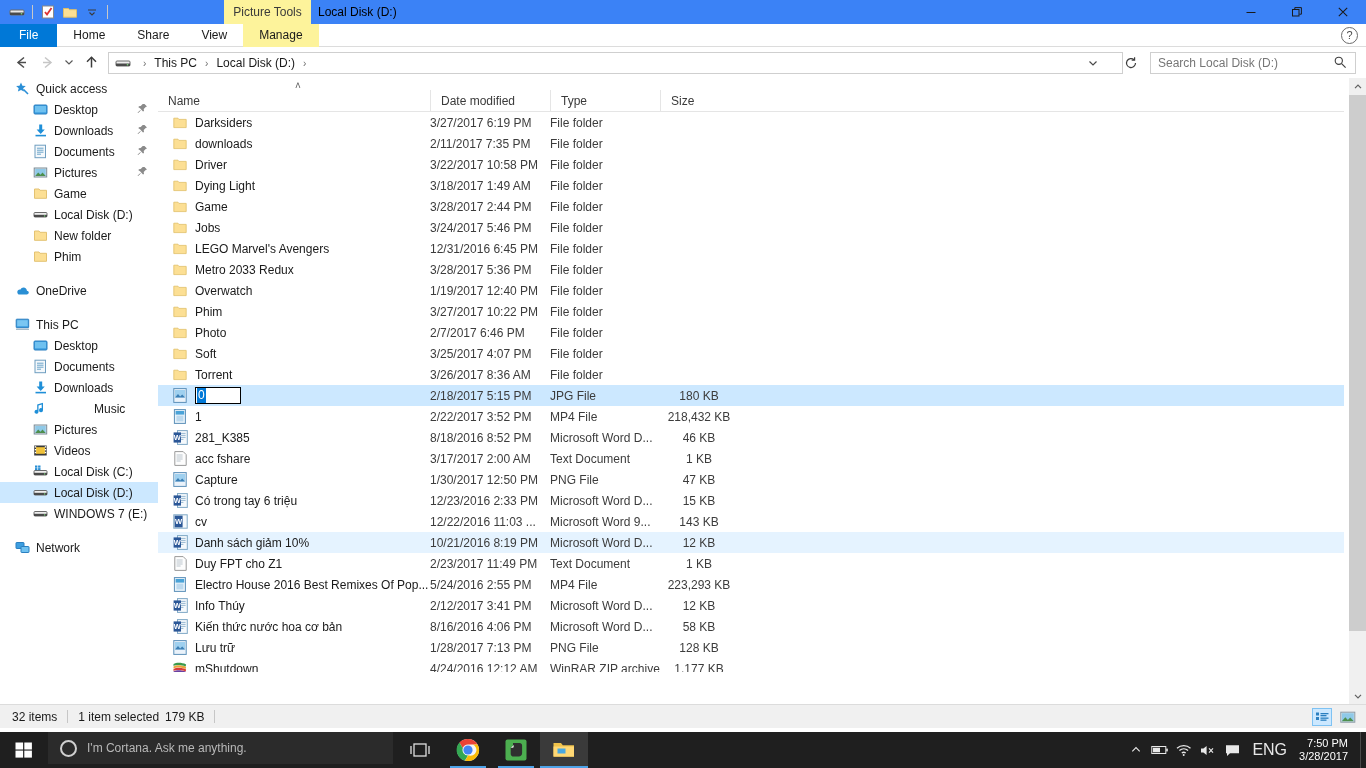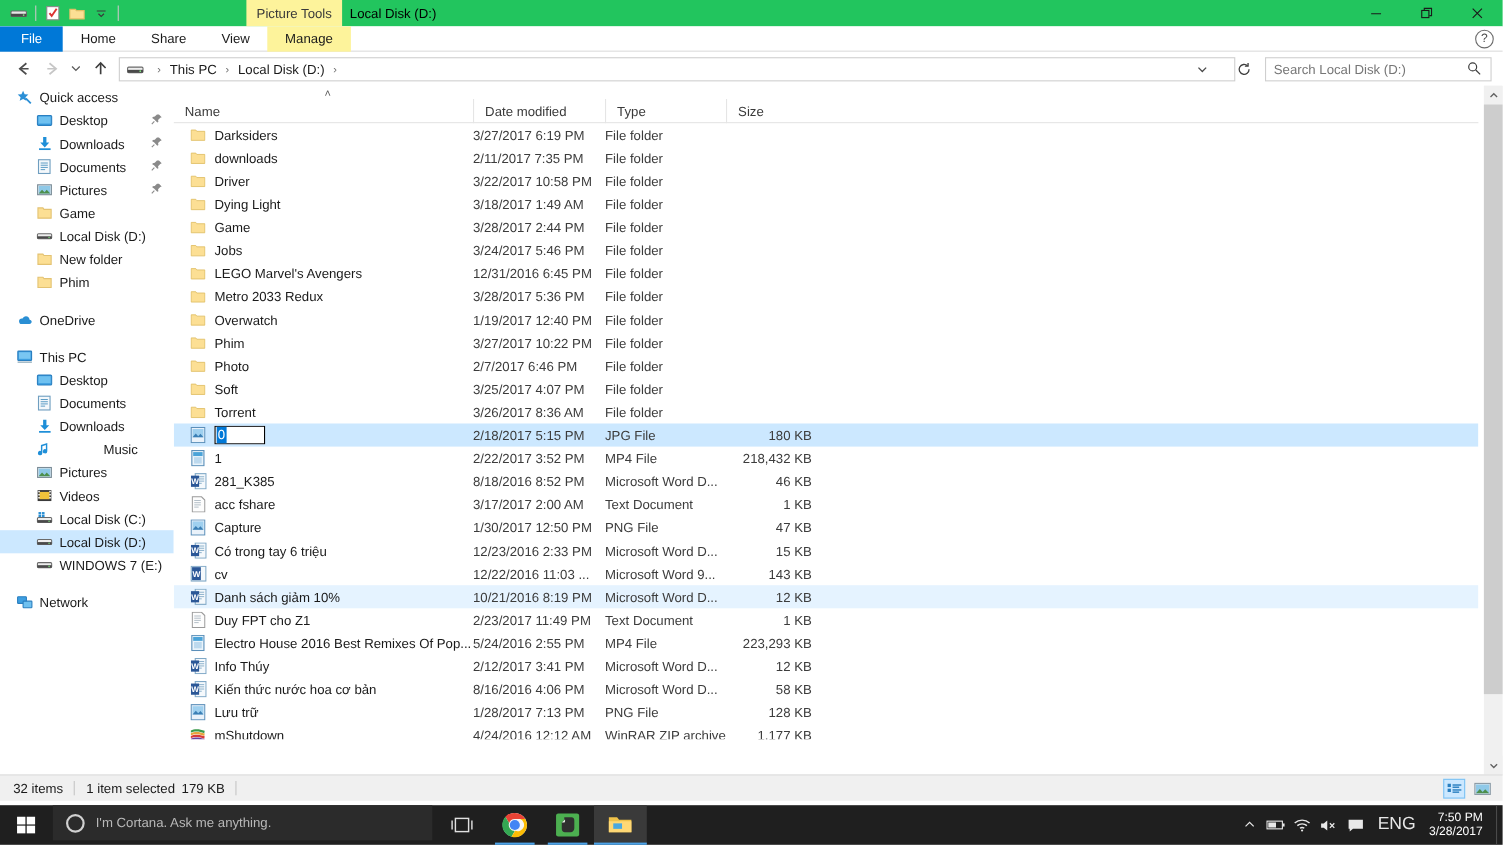--- a/index.html
+++ b/index.html
@@ -9,21 +9,21 @@
     font-size: 12px;
     background: #ffffff;
     color: #000000;
     -webkit-font-smoothing: antialiased;
   }
   .window { position:absolute; inset:0; background:#fff; }
 
   
   .titlebar {
     position:absolute; top:0; left:0; width:1366px; height:24px;
-    background:#22c55e; display:flex; align-items:center;
+    background:#3b82f6; display:flex; align-items:center;
   }
   .qat { display:flex; align-items:center; height:24px; padding-left:6px; gap:0px; }
   .qat-item {
     width:22px; height:22px; display:flex; align-items:center; justify-content:center;
   }
   .qat-sep { width:1px; height:14px; background:#c8c8c8; margin:0 4px; }
   .picture-tools {
     position:absolute; left:224px; top:0; width:87px; height:24px;
     background:#fdf39b; color:#3a3a3a; font-size:12px;
     display:flex; align-items:center; justify-content:center;
@@ -105,21 +105,21 @@
   .col.size { width:84px; }
   .rows { position:absolute; left:0; top:34px; width:1186px; height:560px; overflow:hidden; }
   .row {
     height:21px; display:flex; align-items:center; font-size:12px; white-space:nowrap;
   }
   .row.sel { background:#cce8ff; }
   .row.hover { background:#e5f3ff; }
   .cell-name { width:272px; display:flex; align-items:center; padding-left:14px; overflow:hidden; color:#1a1a1a; }
   .cell-date { width:120px; color:#3c3c3c; }
   .cell-type { width:110px; color:#3c3c3c; overflow:hidden; }
-  .cell-size { width:84px; text-align:right; padding-right:6px; color:#3c3c3c; }
+  .cell-size { width:84px; text-align:center; padding-right:6px; color:#3c3c3c; }
   .ficon { width:16px; height:16px; margin-right:7px; flex:0 0 16px; display:flex; align-items:center; justify-content:center; }
   .rename-box {
     display:inline-flex; align-items:center; height:17px; width:46px;
     border:1px solid #000; background:#fff;
   }
   .rename-sel { background:#0078d7; color:#fff; font-size:12px; padding:0 1px; margin-left:1px; line-height:15px; }
 
   
   .vscroll { position:absolute; right:0; top:0; width:17px; height:626px; background:#f0f0f0; }
   .vs-btn { width:17px; height:17px; display:flex; align-items:center; justify-content:center; color:#606060; font-size:8px; background:#f0f0f0;}

